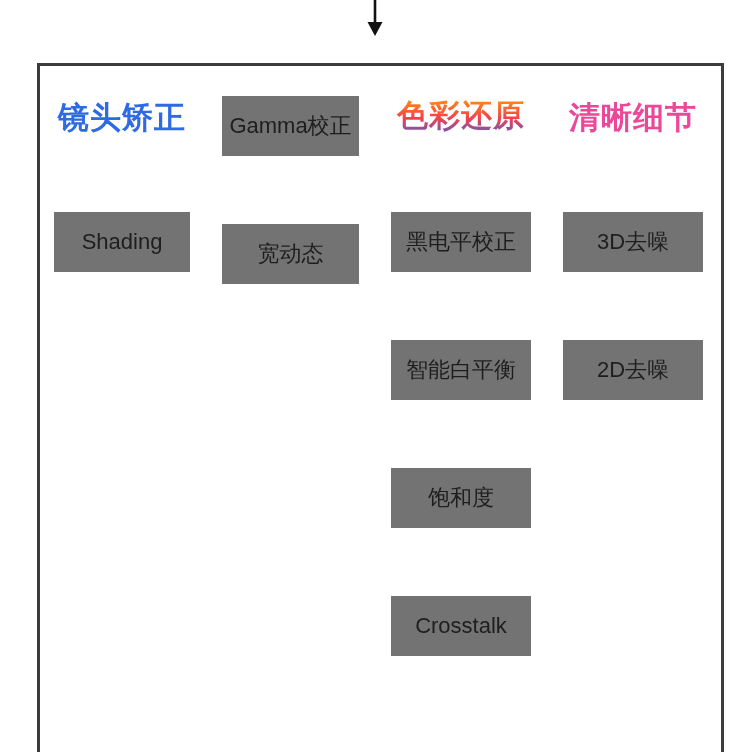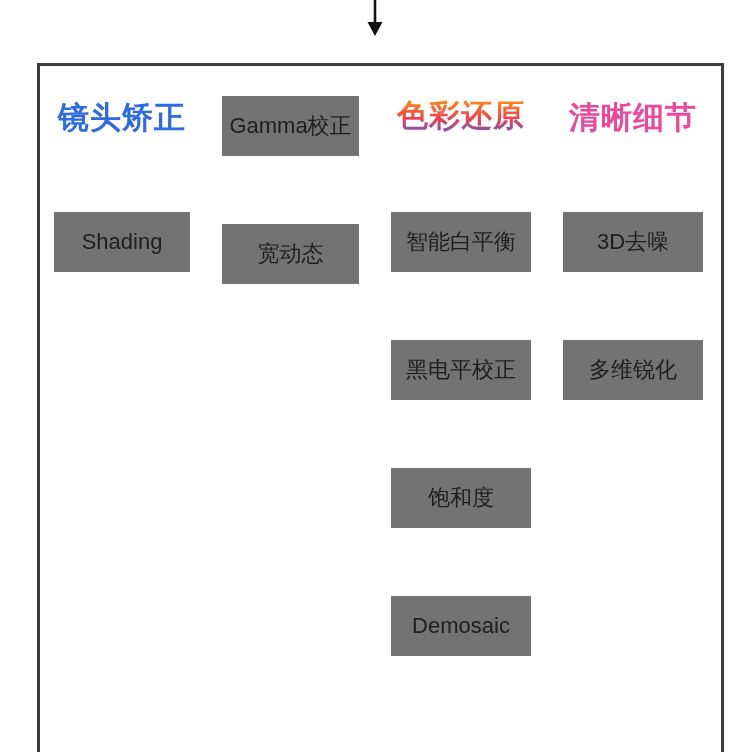--- a/index.html
+++ b/index.html
@@ -94,26 +94,26 @@
       <div class="item">Shading</div>
     </div>
 
     <div class="col col-2">
       <div class="item">Gamma校正</div>
       <div class="item">宽动态</div>
     </div>
 
     <div class="col col-3">
       <div class="col-title grad" style="background-image: linear-gradient(rgb(255, 154, 13), rgb(245, 65, 75), rgb(45, 98, 230));">色彩还原</div>
+      <div class="item">黑电平校正</div>
       <div class="item">智能白平衡</div>
-      <div class="item">黑电平校正</div>
       <div class="item">饱和度</div>
-      <div class="item">Demosaic</div>
+      <div class="item">Crosstalk</div>
     </div>
 
     <div class="col col-4">
       <div class="col-title" style="color: #ec4899;">清晰细节</div>
       <div class="item">3D去噪</div>
-      <div class="item">多维锐化</div>
+      <div class="item">2D去噪</div>
     </div>
 
   </div>
 </div>
 
 </body></html>

